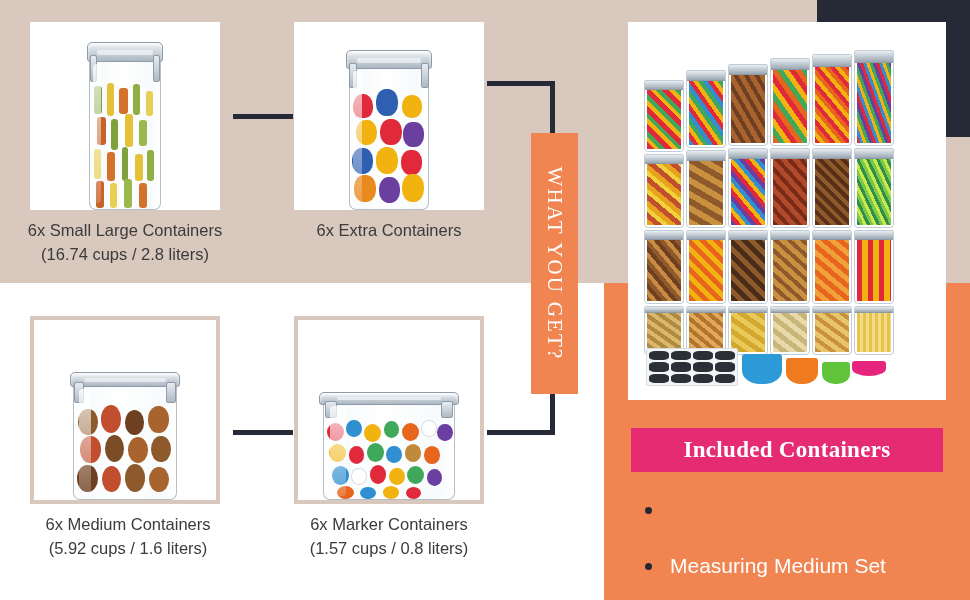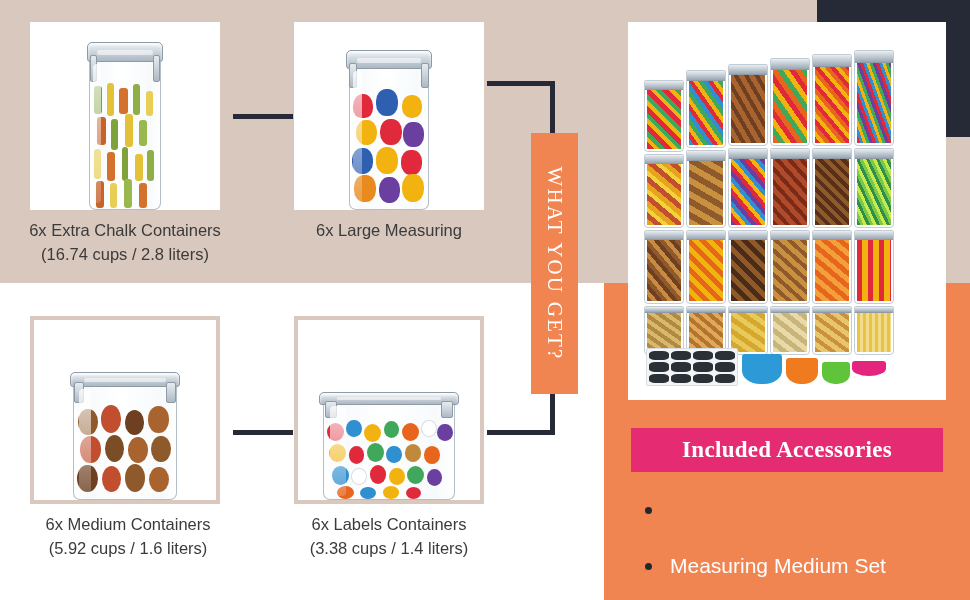--- a/index.html
+++ b/index.html
@@ -178,21 +178,21 @@
               <i style="left:28%;top:80%;width:11%;height:19%;background:#E8CE55;"></i>
               <i style="left:48%;top:77%;width:12%;height:22%;background:#9BB84F;"></i>
               <i style="left:70%;top:80%;width:11%;height:19%;background:#D4712C;"></i>
             </div>
           </div>
         </div>
         <div class="gloss"></div>
       </div>
     </div>
     <div class="caption" style="top:196px;">
-      <div>6x Extra Chalk Containers</div>
+      <div>6x Small Large Containers</div>
       <div>(16.74 cups / 2.8 liters)</div>
     </div>
   </div>
 
   <div class="cell" style="left:294px;top:22px;width:190px;height:255px;">
     <div class="frame" style="width:190px;height:188px;">
       <div class="jar" style="width:86px;height:160px;">
         <div class="lid"></div>
           <div class="clip l"></div>
           <div class="clip r"></div>
@@ -211,21 +211,21 @@
               <i style="left:6%;top:72%;width:28%;height:22%;background:#E88A1E;border-radius:45%;"></i>
               <i style="left:37%;top:74%;width:27%;height:21%;background:#6B3FA0;border-radius:45%;"></i>
               <i style="left:66%;top:71%;width:28%;height:23%;background:#F2B311;border-radius:45%;"></i>
             </div>
           </div>
         </div>
         <div class="gloss"></div>
       </div>
     </div>
     <div class="caption" style="top:196px;">
-      <div>6x Large Measuring</div>
+      <div>6x Extra Containers</div>
     </div>
   </div>
 
   <div class="cell bordered" style="left:30px;top:316px;width:196px;height:255px;">
     <div class="frame" style="width:190px;height:188px;">
       <div class="jar" style="width:110px;height:128px;">
         <div class="lid"></div>
           <div class="clip l"></div>
           <div class="clip r"></div>
         <div class="body">
@@ -287,22 +287,22 @@
               <i style="left:28%;top:85%;width:12%;height:15%;background:#2F8FD0;"></i>
               <i style="left:45%;top:84%;width:13%;height:16%;background:#F2B311;"></i>
               <i style="left:63%;top:85%;width:12%;height:15%;background:#E02A3C;"></i>
             </div>
           </div>
         </div>
         <div class="gloss"></div>
       </div>
     </div>
     <div class="caption" style="top:196px;">
-      <div>6x Labels Containers</div>
-      <div>(3.38 cups / 1.4 liters)</div>
+      <div>6x Marker Containers</div>
+      <div>(1.57 cups / 0.8 liters)</div>
     </div>
   </div>
 
   <div class="wyg">
     <span>WHAT YOU GET?</span>
   </div>
 
   <div class="photo">
     <div class="stack">
 
@@ -437,21 +437,21 @@
           <b></b>
       </div>
       <div class="bowl" style="left:96px;width:40px;height:30px;background:#2C9AD6;"></div>
       <div class="bowl" style="left:140px;width:32px;height:26px;background:#F07A1E;"></div>
       <div class="bowl" style="left:176px;width:28px;height:22px;background:#5FC43A;"></div>
       <div class="spoon" style="left:206px;background:#E5247E;border-radius:3px 3px 50% 50%;"></div>
     </div>
   </div>
 
   <div class="acc-banner">
-    <span>Included Accessories</span>
+    <span>Included Containers</span>
   </div>
 
   <div class="acc-list">
     <div class="acc-item">
       <span class="dot"></span>
     </div>
     <div class="acc-item">
       <span class="dot"></span>
       <span class="txt">Measuring Medium Set</span>
     </div>

